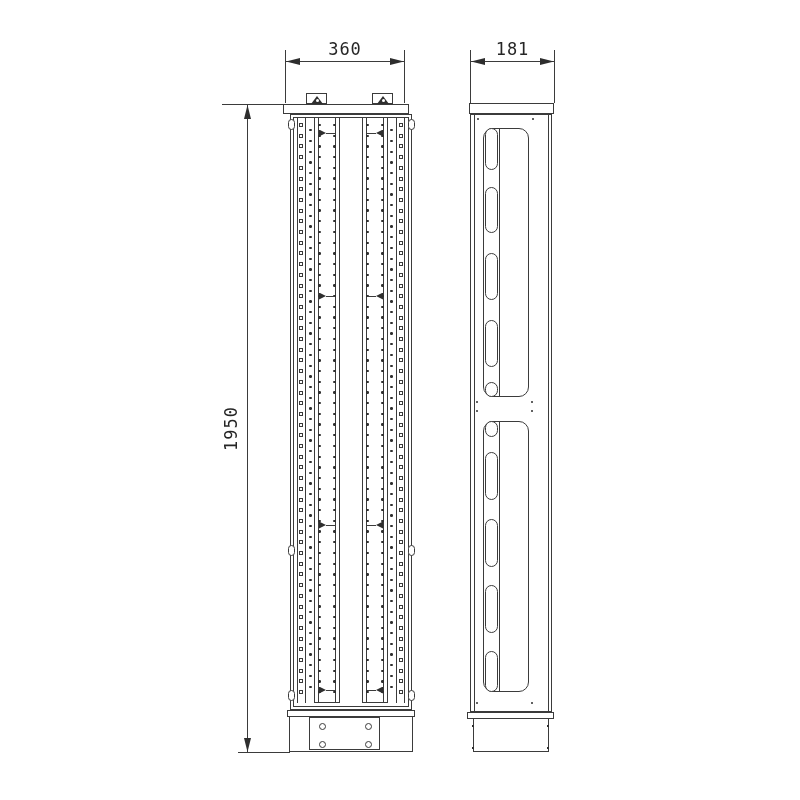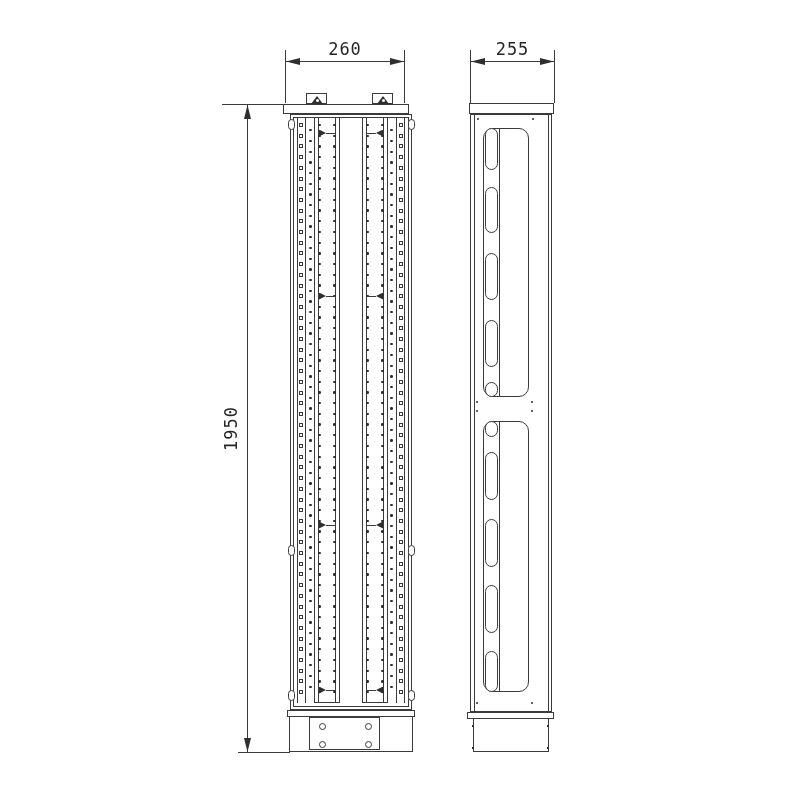--- a/index.html
+++ b/index.html
@@ -17,28 +17,28 @@
 </head>
 <body>
 
 <div id="canvas">
 
   <div class="abs ln" style="left:285px;top:50px;width:1px;height:53px;"></div>
   <div class="abs ln" style="left:404px;top:50px;width:1px;height:53px;"></div>
   <div class="abs ln" style="left:285px;top:61px;width:120px;height:1px;"></div>
   <div class="abs fill" style="left:286px;top:58px;width:14px;height:7px;clip-path:polygon(0 50%,100% 0,100% 100%);"></div>
   <div class="abs fill" style="left:390px;top:58px;width:14px;height:7px;clip-path:polygon(100% 50%,0 0,0 100%);"></div>
-  <div class="abs dimlabel" style="left:285px;top:40px;width:120px;height:17px;">260</div>
+  <div class="abs dimlabel" style="left:285px;top:40px;width:120px;height:17px;">360</div>
 
   <div class="abs ln" style="left:470px;top:50px;width:1px;height:53px;"></div>
   <div class="abs ln" style="left:554px;top:50px;width:1px;height:53px;"></div>
   <div class="abs ln" style="left:470px;top:61px;width:85px;height:1px;"></div>
   <div class="abs fill" style="left:471px;top:58px;width:14px;height:7px;clip-path:polygon(0 50%,100% 0,100% 100%);"></div>
   <div class="abs fill" style="left:540px;top:58px;width:14px;height:7px;clip-path:polygon(100% 50%,0 0,0 100%);"></div>
-  <div class="abs dimlabel" style="left:470px;top:40px;width:85px;height:17px;">255</div>
+  <div class="abs dimlabel" style="left:470px;top:40px;width:85px;height:17px;">181</div>
 
   <div class="abs ln" style="left:222px;top:104px;width:62px;height:1px;"></div>
   <div class="abs ln" style="left:238px;top:752px;width:52px;height:1px;"></div>
   <div class="abs ln" style="left:247px;top:104px;width:1px;height:649px;"></div>
   <div class="abs fill" style="left:244px;top:105px;width:7px;height:14px;clip-path:polygon(50% 0,0 100%,100% 100%);"></div>
   <div class="abs fill" style="left:244px;top:738px;width:7px;height:14px;clip-path:polygon(50% 100%,0 0,100% 0);"></div>
   <div class="abs dimlabel" style="left:198px;top:420px;width:64px;height:17px;transform:rotate(-90deg);">1950</div>
 
   <div class="abs bx" style="left:306px;top:93px;width:21px;height:11px;">
     <div class="abs" style="left:4px;top:2px;width:0;height:0;border-left:6px solid transparent;border-right:6px solid transparent;border-bottom:8px solid #2e2e2e;"></div>

